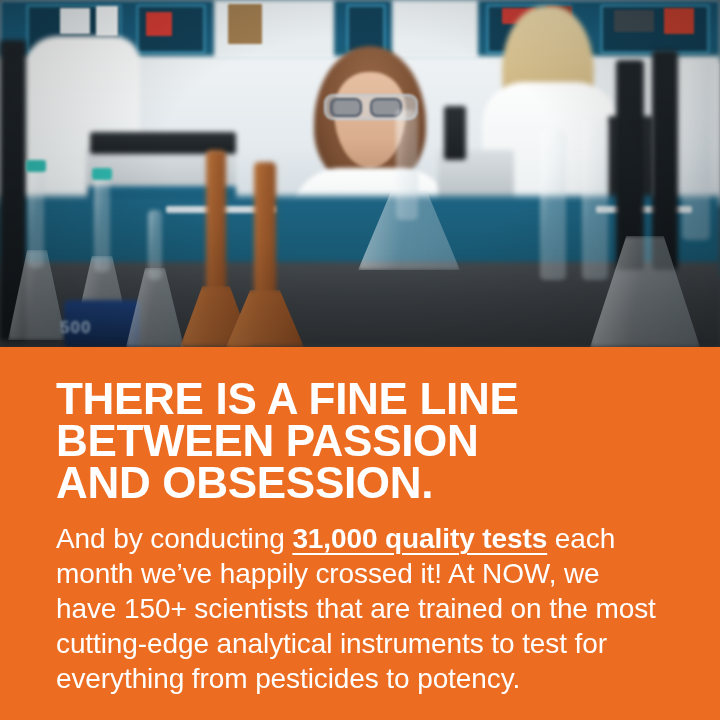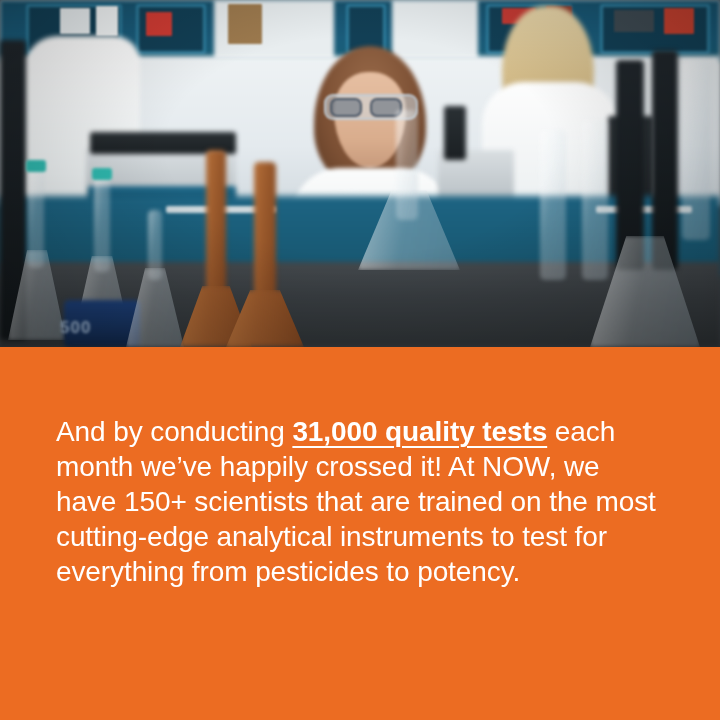--- a/index.html
+++ b/index.html
@@ -217,21 +217,21 @@
   .headline {
     color:#ffffff;
     font-family:"Liberation Sans", sans-serif;
     font-weight:bold;
     font-size:44px;
     line-height:42px;
     letter-spacing:-0.3px;
     white-space:pre-line;
   }
   .body-copy {
-    margin-top:36px;
+    margin-top:17px;
     color:#ffffff;
     font-family:"Liberation Sans", sans-serif;
     font-size:28px;
     line-height:35px;
     letter-spacing:-0.1px;
     max-width:608px;
   }
   .hl {
     font-weight:bold;
     text-decoration:underline;
@@ -331,19 +331,22 @@
     <div class="flask flask-neck" style="left:582px; top:120px; width:26px; height:160px;"></div>
     <div class="tube-dark" style="left:616px; top:60px; width:28px; height:210px;"></div>
     <div class="tube-dark" style="left:652px; top:50px; width:26px; height:220px;"></div>
     <div class="flask flask-neck" style="left:682px; top:60px; width:28px; height:180px;"></div>
     <div class="flask flask-cone" style="left:590px; top:236px; width:110px; height:111px;"></div>
 
     <div class="ph-layer vignette"></div>
   </div>
 
   <div class="panel">
+    <h1 class="headline">THERE IS A FINE LINE
+BETWEEN PASSION
+AND OBSESSION.</h1>
 
     <p class="body-copy">
       <span>And by conducting </span><span class="hl">31,000 quality tests</span><span> each month we’ve happily crossed it! At NOW, we have 150+ scientists that are trained on the most cutting-edge analytical instruments to test for everything from pesticides to potency.</span>
     </p>
   </div>
 
 </div>
 
 </body></html>

